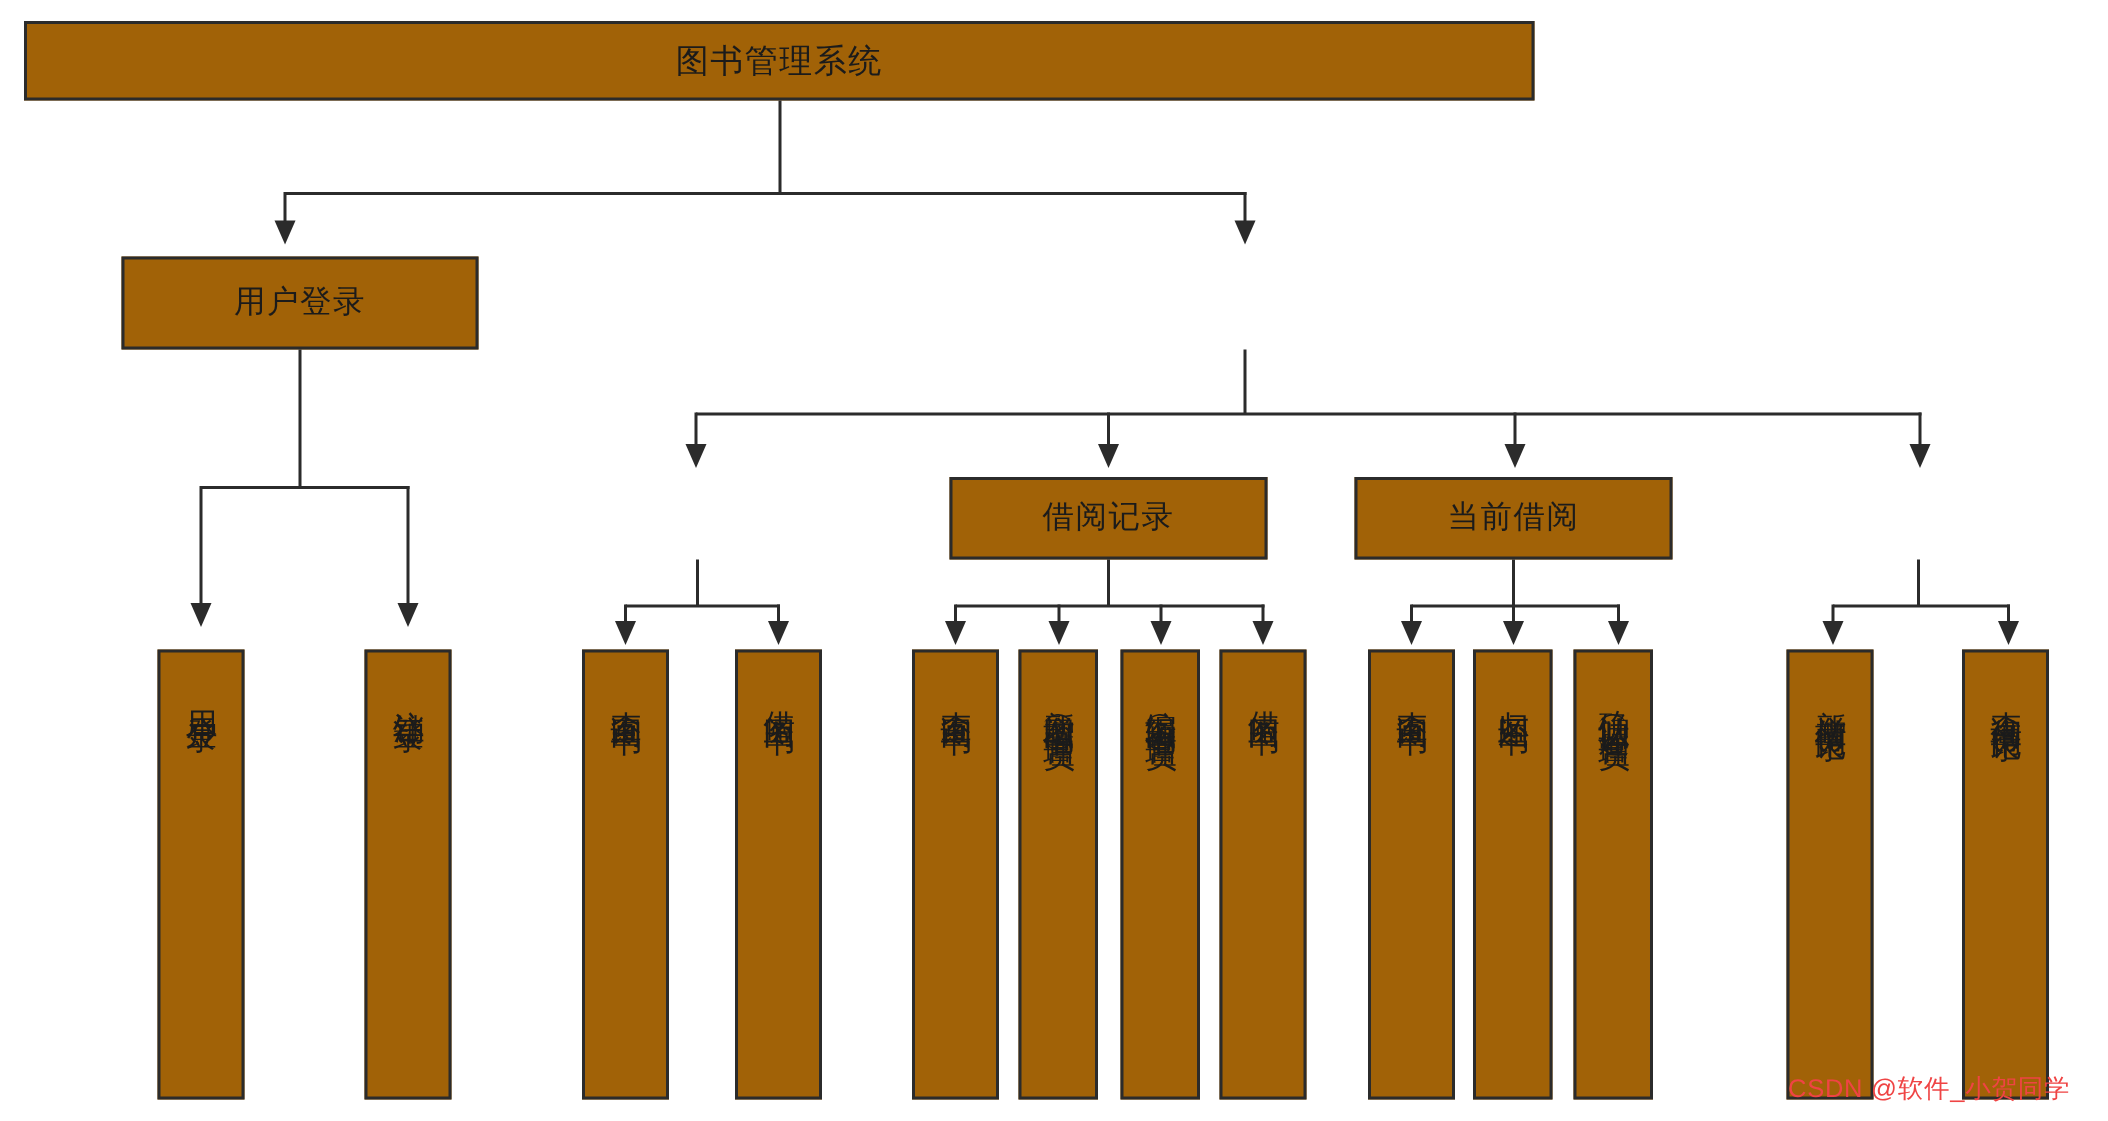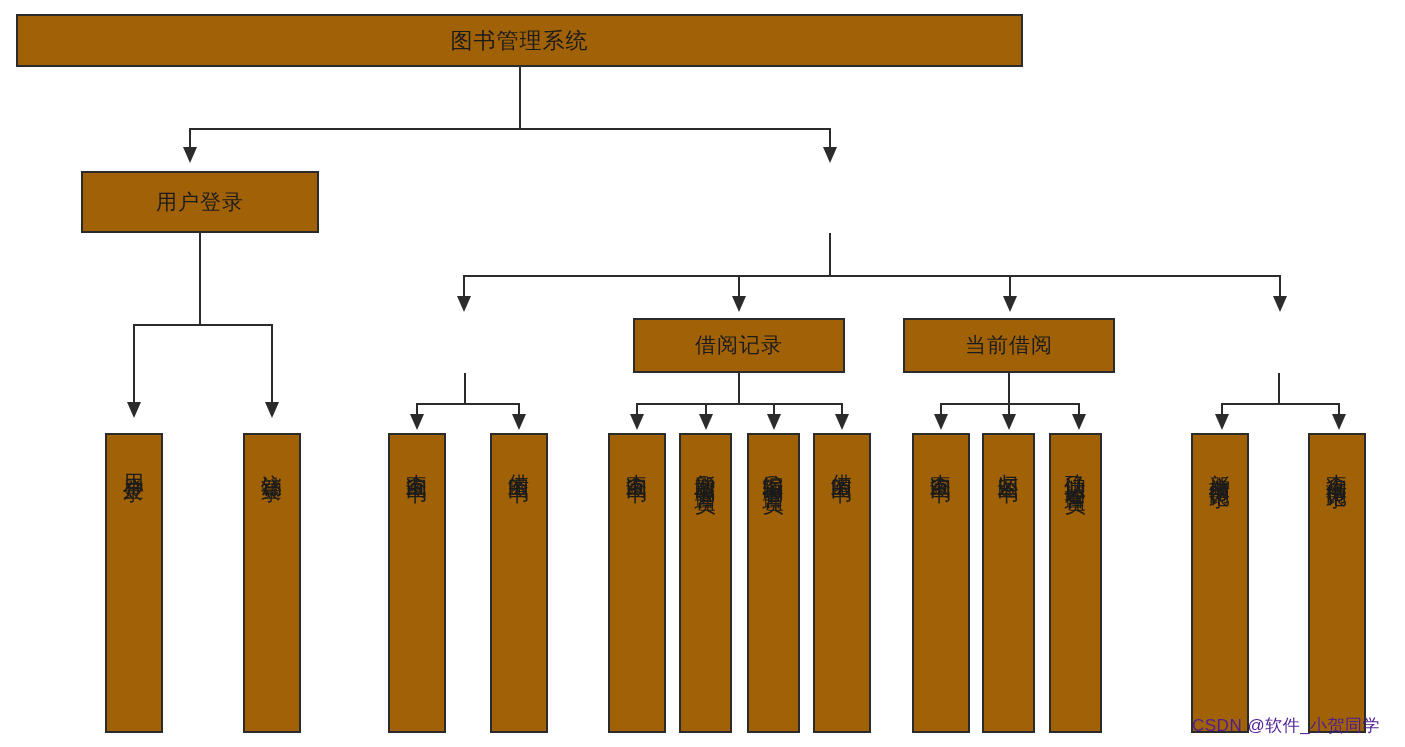--- a/index.html
+++ b/index.html
@@ -69,21 +69,21 @@
   .arrow {
     position: absolute;
     width: 0;
     height: 0;
     border-left: 7px solid transparent;
     border-right: 7px solid transparent;
     border-top: 16px solid #2b2b2b;
   }
   .watermark {
     position: absolute;
-    color: #4c1d95;
+    color: #ef4444;
     font-size: 17px;
     letter-spacing: 0.5px;
     white-space: nowrap;
     pointer-events: none;
   }
 </style>
 </head>
 <body>
 
 <div id="canvas">

